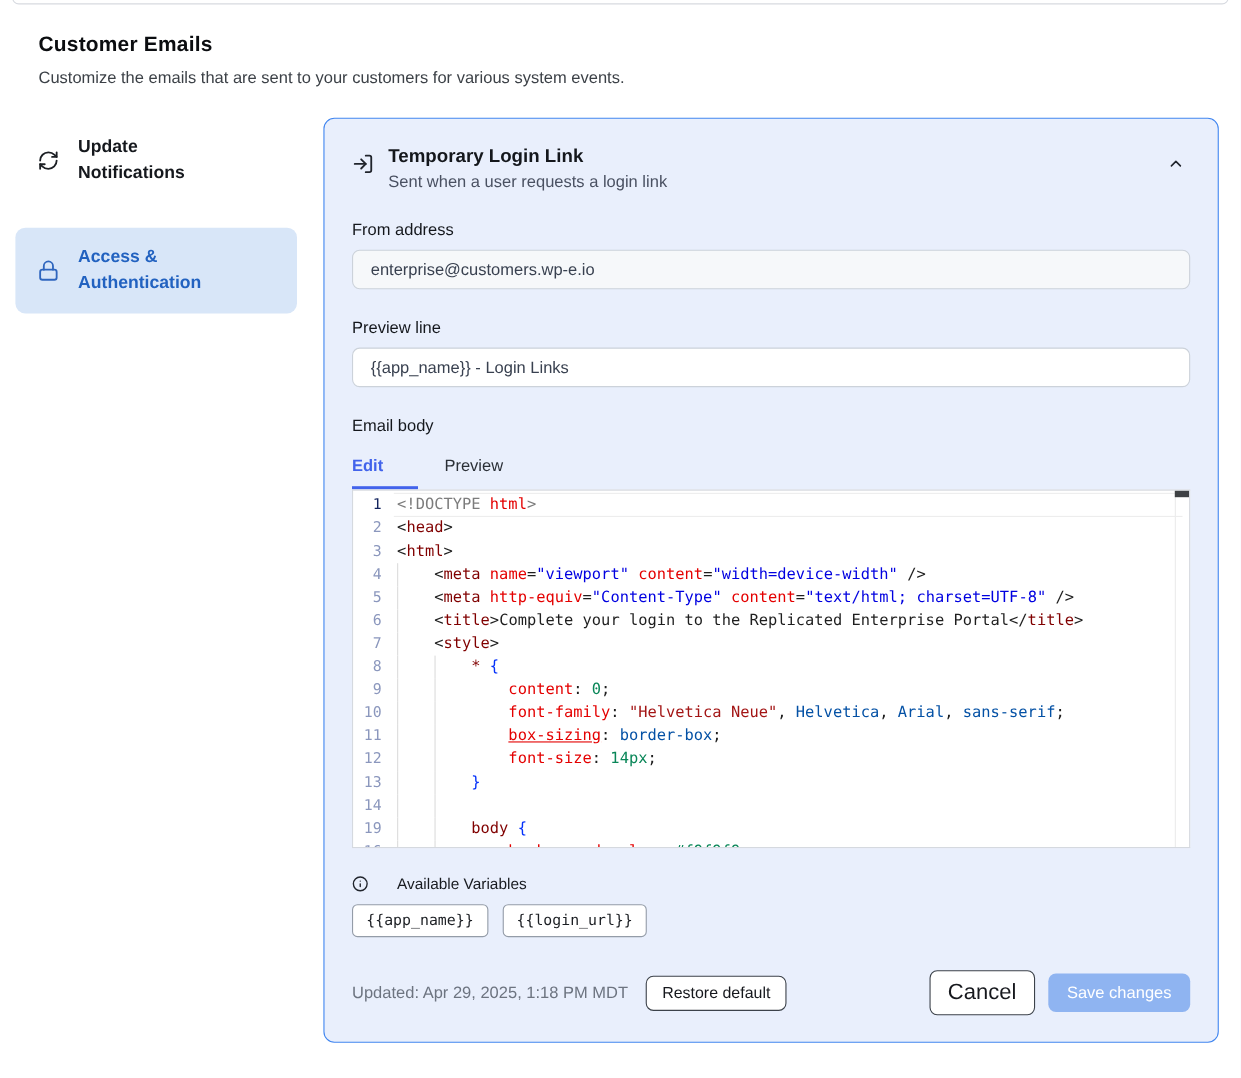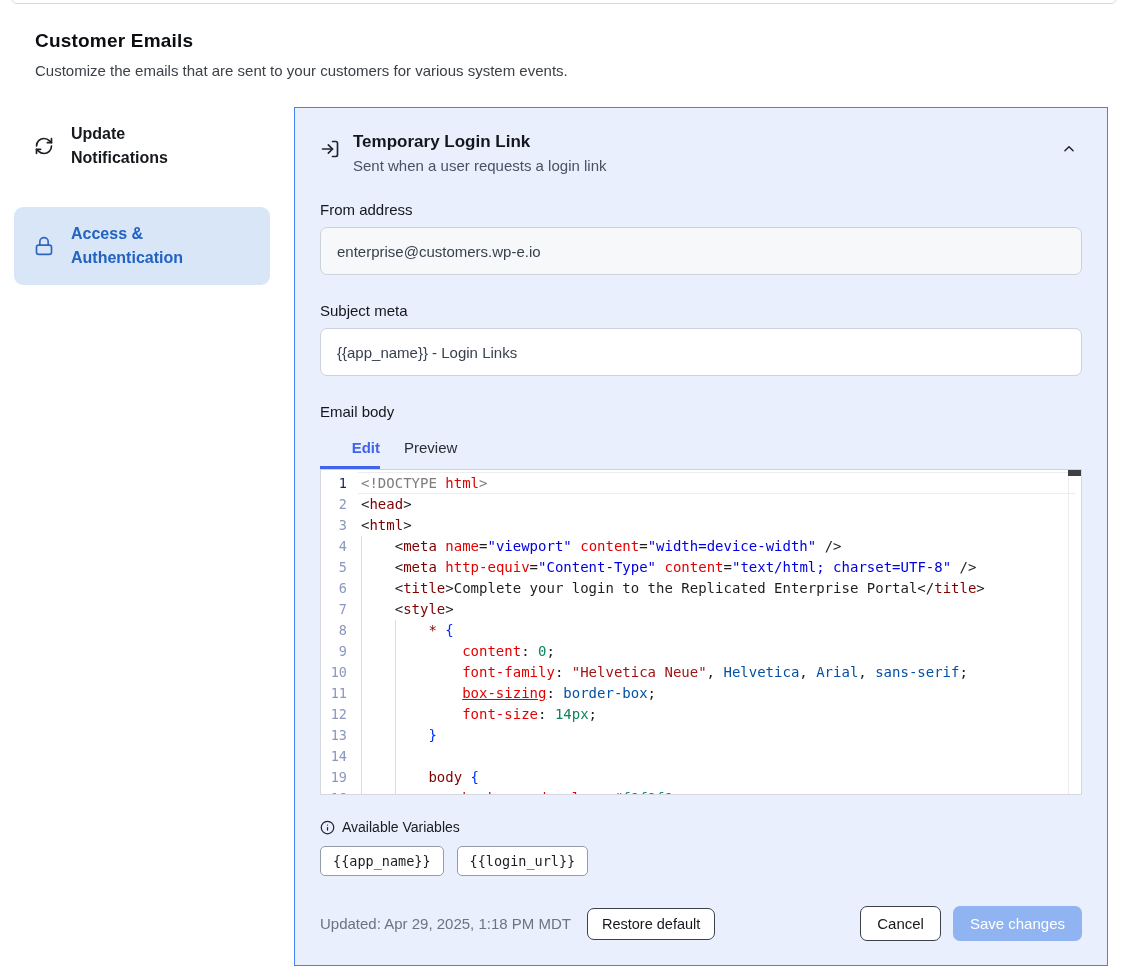--- a/index.html
+++ b/index.html
@@ -26,45 +26,45 @@
     border-radius:9px; cursor:pointer; font-size:16px; font-weight:600;
     color:#15181d; line-height:24px;
   }
   .side-item.active { background:#d8e6f8; color:#2262c0; }
   .side-item + .side-item { margin-top:22px; }
   .side-item .label { max-width:150px; }
   .side-item svg { flex:none; }
 
   
   .panel {
-    flex:1; background:#e9effc; border:1px solid #4186f0; border-radius:0;
+    flex:1; background:#e9effc; border:1px solid #4186f0; border-radius:10px;
     padding:24px 25px;
   }
   .panel-head { display:flex; align-items:flex-start; gap:13px; }
   .panel-head .h-icon { margin-top:7px; color:#20242c; }
   .panel-title { font-size:17px; font-weight:bold; color:#14171c; }
   .panel-sub { margin-top:5px; font-size:15px; color:#4a5162; }
   .collapse-btn {
     margin-left:auto; background:none; border:none; cursor:pointer;
     color:#20242c; padding:6px; margin-top:4px;
   }
 
   .field-label { margin-top:27px; font-size:15px; color:#14171c; }
   .text-input {
-    display:block; width:100%; height:48px; margin-top:9px; padding:16px 16px;
+    display:block; width:100%; height:36px; margin-top:9px; padding:16px 16px;
     border:1px solid #ccd2da; border-radius:7px; font-size:15px; color:#394150;
     font-family:"Liberation Sans", sans-serif; background:#fff;
   }
   .text-input.muted { background:#f6f8fa; }
 
   
   .tabs { display:flex; margin-top:10px; }
   .tab { font-size:15px; padding:9px 0 10px; cursor:pointer; color:#2a2f36;
          border-bottom:3px solid transparent; }
-  .tab.active { color:#4263eb; font-weight:bold; width:60px; text-align:right;
+  .tab.active { color:#4263eb; font-weight:bold; width:60px; text-align:left;
                 border-bottom-color:#4263eb; }
   .tab.plain { padding-left:24px; padding-right:24px; }
 
   
   .editor {
     position:relative; height:326px; background:#fff;
     border:1px solid #d5d9df; border-top-color:#cfd3d9; overflow:hidden;
     font-family:"DejaVu Sans Mono", monospace; font-size:14px; line-height:21px;
   }
   .gutter { position:absolute; left:0; top:3px; width:35px; }
@@ -74,40 +74,40 @@
   .code-line { position:relative; height:21px; white-space:pre; color:#1e1e1e; }
   .code-line.current::after {
     content:""; position:absolute; left:-3px; right:0; top:-1px; bottom:0;
     border-top:1px solid #ededed; border-bottom:1px solid #ededed; pointer-events:none;
   }
   .guide { position:absolute; top:0; bottom:0; border-left:1px solid #dcdcdc; }
   .vtrack { position:absolute; right:0; top:0; bottom:0; width:13px; border-left:1px solid #ececec; }
   .vthumb { position:absolute; right:0; top:0; width:13px; height:6px; background:#3e4144; cursor:pointer; }
 
   
-  .vars-row { display:flex; align-items:center; gap:7px; margin-top:24px; color:#20242c; }
+  .vars-row { display:flex; align-items:center; gap:26px; margin-top:24px; color:#20242c; }
   .vars-label { font-size:14px; color:#181b20; }
   .chips { display:flex; gap:13px; margin-top:11px; }
   .chip {
     background:#fff; border:1px solid #949ca8; border-radius:5px;
     padding:6px 12px; font-family:"DejaVu Sans Mono", monospace; font-size:13.5px;
     color:#1b1e23; cursor:pointer;
   }
 
   
   .panel-footer { display:flex; align-items:center; margin-top:30px; }
   .updated { font-size:15px; color:#6d7480; }
   .btn {
     font-family:"Liberation Sans", sans-serif; font-size:14.5px; color:#16181d;
     background:#fff; border:1px solid #3c424a; border-radius:7px;
     padding:7px 14px; cursor:pointer;
   }
   .btn.restore { margin-left:16px; }
   .spacer { flex:1; }
-  .btn.cancel { font-size:15px; padding:8px 16px; }
+  .btn.cancel { font-size:20px; padding:8px 16px; }
   .btn.save {
     margin-left:12px; background:#8fb4f1; border:none; color:#ffffff;
     font-size:15px; padding:9px 17px;
   }
 </style>
 </head>
 <body>
 
 <div class="top-card"></div>
 
@@ -151,21 +151,21 @@
       <button class="collapse-btn">
         <svg width="14" height="14" viewBox="0 0 24 24" fill="none" stroke="currentColor" stroke-width="2.5" stroke-linecap="round" stroke-linejoin="round">
           <polyline points="5 15 12 8 19 15"></polyline>
         </svg>
       </button>
     </div>
 
     <div class="field-label">From address</div>
     <input class="text-input muted" type="text" readonly="" value="enterprise@customers.wp-e.io" style="">
 
-    <div class="field-label">Subject meta</div>
+    <div class="field-label">Preview line</div>
     <input class="text-input" type="text" readonly="" value="{{app_name}} - Login Links" style="">
 
     <div class="field-label">Email body</div>
 
     <div class="tabs">
       <div class="tab active">Edit</div>
       <div class="tab plain">Preview</div>
     </div>
 
     <div class="editor">

